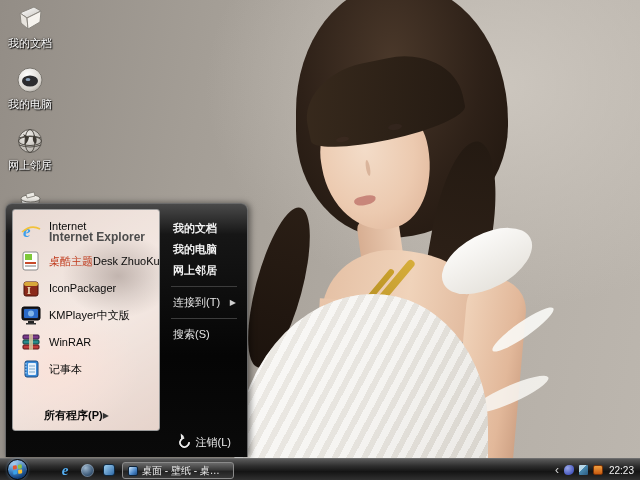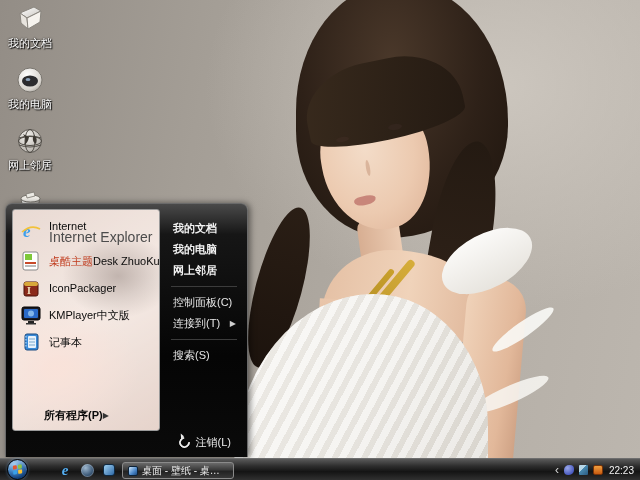--- a/index.html
+++ b/index.html
@@ -72,21 +72,21 @@
     background:
       linear-gradient(rgba(255,255,255,.42), rgba(255,255,255,.42)),
       radial-gradient(80px 60px at 72% 30%, rgba(80,55,45,.55), rgba(80,55,45,0) 70%),
       radial-gradient(110px 90px at 30% 72%, rgba(246,205,190,.95), rgba(246,205,190,0) 75%),
       linear-gradient(150deg,#d9bfb3,#eedbd1 50%,#d4b4a6); }
   .prog { display:flex; align-items:center; gap:7px; padding:3px 2px; height:27px; cursor:pointer; border-radius:2px; }
   .prog.tall { height:32px; }
   .prog .pic { width:22px; height:22px; flex:0 0 22px; }
   .prog .pic svg { width:22px; height:22px; display:block; }
   .prog .t { font-size:11px; font-weight:normal; color:#0a0a0a; line-height:12px; white-space:nowrap; }
-  .prog .sub { font-size:14px; font-weight:normal; color:#4c4c4c; line-height:11px; }
+  .prog .sub { font-size:12px; font-weight:bold; color:#4c4c4c; line-height:11px; }
   .prog .hl { color:#c03a1c; }
   .all-progs { margin-top:auto; display:flex; align-items:center; padding:4px 2px 3px 26px; cursor:pointer; }
   .all-progs .t { font-size:11px; font-weight:bold; color:#0a0a0a; }
   .all-progs .arr { font-size:8px; color:#333; }
   .right-panel { flex:1; padding:9px 4px 0 11px; display:flex; flex-direction:column; }
   .ritem { display:flex; align-items:center; height:21px; font-size:11px; color:#e6e6e6; cursor:pointer; white-space:nowrap; padding:0 2px; border-radius:2px; }
   .ritem.b { font-weight:bold; color:#f2f2f2; }
   .ritem .arr { margin-left:auto; font-size:8px; color:#cfcfcf; padding-right:1px; }
   .rsep { border-top:1px solid #3c3c3c; margin:5px 2px 5px 0; }
   .menu-footer { height:26px; display:flex; align-items:center; justify-content:flex-end; gap:16px; padding:0 16px 3px 0; }
@@ -266,20 +266,31 @@
             <circle cx="11" cy="9.5" r="3" fill="#9ac8f0" opacity="0.8"></circle>
             <rect x="8" y="17" width="6" height="2" fill="#222"></rect>
                 <rect x="6" y="19" width="10" height="1.5" fill="#333"></rect>
               </svg>
           </span>
           <span class="t">KMPlayer中文版</span>
         </div>
         <div class="prog">
           <span class="pic">
             <svg viewBox="0 0 22 22">
+                <rect x="3" y="4" width="16" height="4" rx="1" fill="#7a3a8a" stroke="#3a1a44"></rect>
+            <rect x="3" y="9" width="16" height="4" rx="1" fill="#2a8a8a" stroke="#114444"></rect>
+            <rect x="3" y="14" width="16" height="4" rx="1" fill="#c03a3a" stroke="#5a1515"></rect>
+            <rect x="9" y="3" width="4" height="16" fill="#d8c8a0" opacity="0.85"></rect>
+              </svg>
+          </span>
+          <span class="t">WinRAR</span>
+        </div>
+        <div class="prog">
+          <span class="pic">
+            <svg viewBox="0 0 22 22">
                 <rect x="5" y="3" width="13" height="16" rx="2" fill="#3a8ad8" stroke="#1a4a80"></rect>
             <rect x="8" y="5" width="8" height="12" rx="1" fill="#e8f2fc"></rect>
             <path d="M9 8 h6 M9 11 h6 M9 14 h6" stroke="#7aa8cc" stroke-width="1"></path>
             <path d="M6 5 v12" stroke="#9ac8f0" stroke-width="1.4" stroke-dasharray="1.5 1.5"></path>
               </svg>
           </span>
           <span class="t">记事本</span>
         </div>
         <div class="all-progs">
           <span class="t">所有程序(P)</span>
@@ -292,23 +303,20 @@
             <span>我的文档</span>
           </div>
         <div class="ritem b">
             <span>我的电脑</span>
           </div>
         <div class="ritem b">
             <span>网上邻居</span>
           </div>
         <div class="rsep"></div>
         <div class="ritem">
-            <span>控制面板(C)</span>
-          </div>
-        <div class="ritem">
           <span>连接到(T)</span>
           <span class="arr">▶</span>
         </div>
         <div class="rsep"></div>
         <div class="ritem">
             <span>搜索(S)</span>
           </div>
       </div>
     </div>
 

